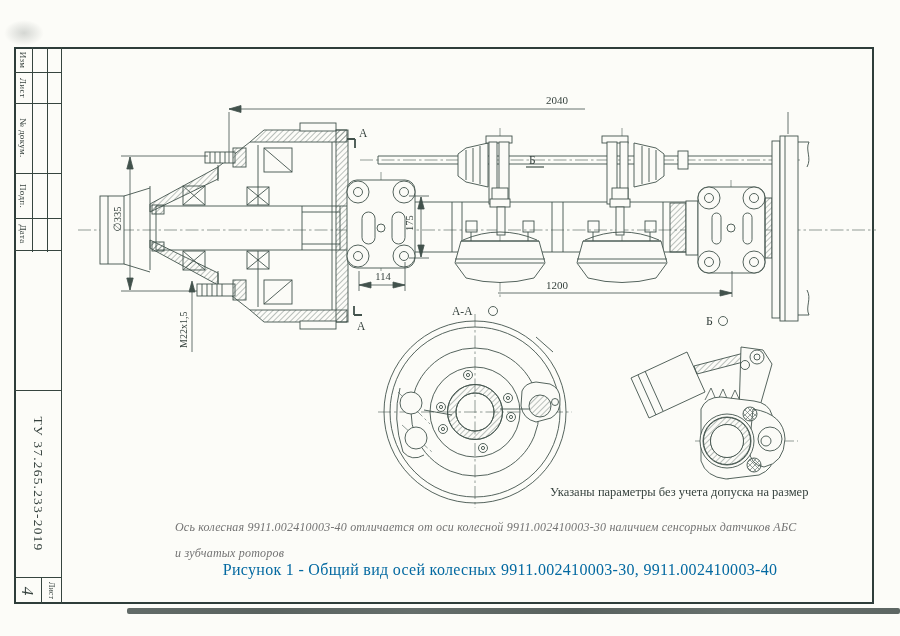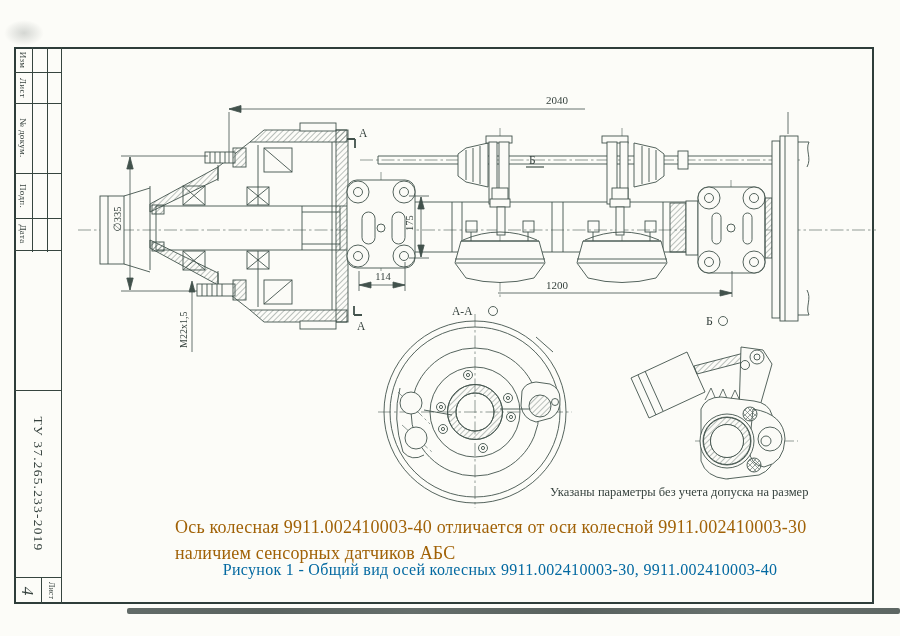--- a/index.html
+++ b/index.html
@@ -18,21 +18,21 @@
   
   .vcell{display:flex;align-items:center;justify-content:center;color:#3a4541;}
   .vcell span{transform:rotate(90deg);white-space:nowrap;display:block;}
   .stamp-label{font-size:9px;letter-spacing:.3px;}
   .tu-text{font-size:13.5px;letter-spacing:1.2px;color:#36423e;}
   .sheet-no{font-size:17px;font-style:italic;color:#36423e;}
   .sheet-word{font-size:8px;color:#3a4541;}
   
   .para{
     left:175px;top:514px;width:665px;
-    font-size:18px;line-height:26px;color:#a16207;letter-spacing:.2px;
+    font-size:12px;line-height:26px;color:#737373;letter-spacing:.2px;font-style:italic;
   }
   .caption{
     left:140px;top:561px;width:720px;text-align:center;
     font-size:16px;color:#0369a1;letter-spacing:.3px;
   }
   
   .scan-band{
     left:127px;top:608px;width:773px;height:6px;border-radius:2px;
     background:linear-gradient(90deg,#47524f 0%,#3d4845 18%,#4a5552 37%,#3b4643 58%,#4d5855 78%,#414c49 100%);
     opacity:.85;
@@ -351,14 +351,15 @@
   <text x="529" y="164" font-size="11.5">Б</text>
   <text x="452" y="315" font-size="11.5">А-А</text>
   <circle cx="493" cy="311" r="4.5" stroke="#42524c" stroke-width="0.9" fill="none"></circle>
   <text x="706" y="325" font-size="12">Б</text>
   <circle cx="723" cy="321" r="4.5" stroke="#42524c" stroke-width="0.9" fill="none"></circle>
   <text x="550" y="496" font-size="12.5" fill="#3b4650">Указаны параметры без учета допуска на размер</text>
 </svg>
 
 <div class="abs para">
   <div>Ось колесная 9911.002410003-40 отличается от оси колесной 9911.002410003-30 наличием сенсорных датчиков АБС</div>
+  <div>и зубчатых роторов</div>
 </div>
 <div class="abs caption">Рисунок 1 - Общий вид осей колесных 9911.002410003-30, 9911.002410003-40</div>
 
 </body></html>

